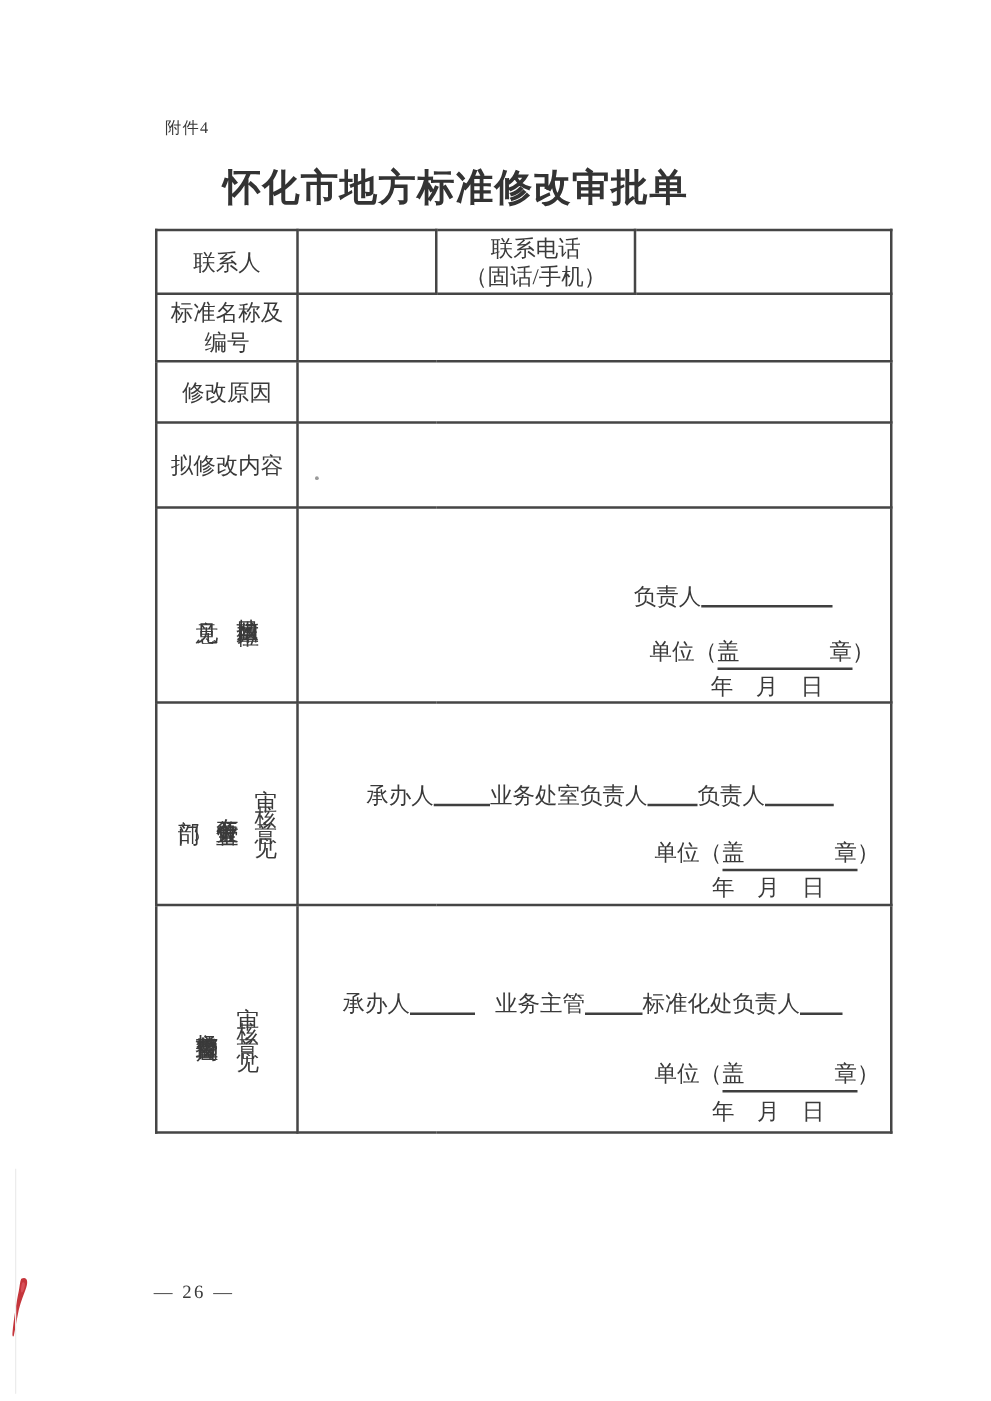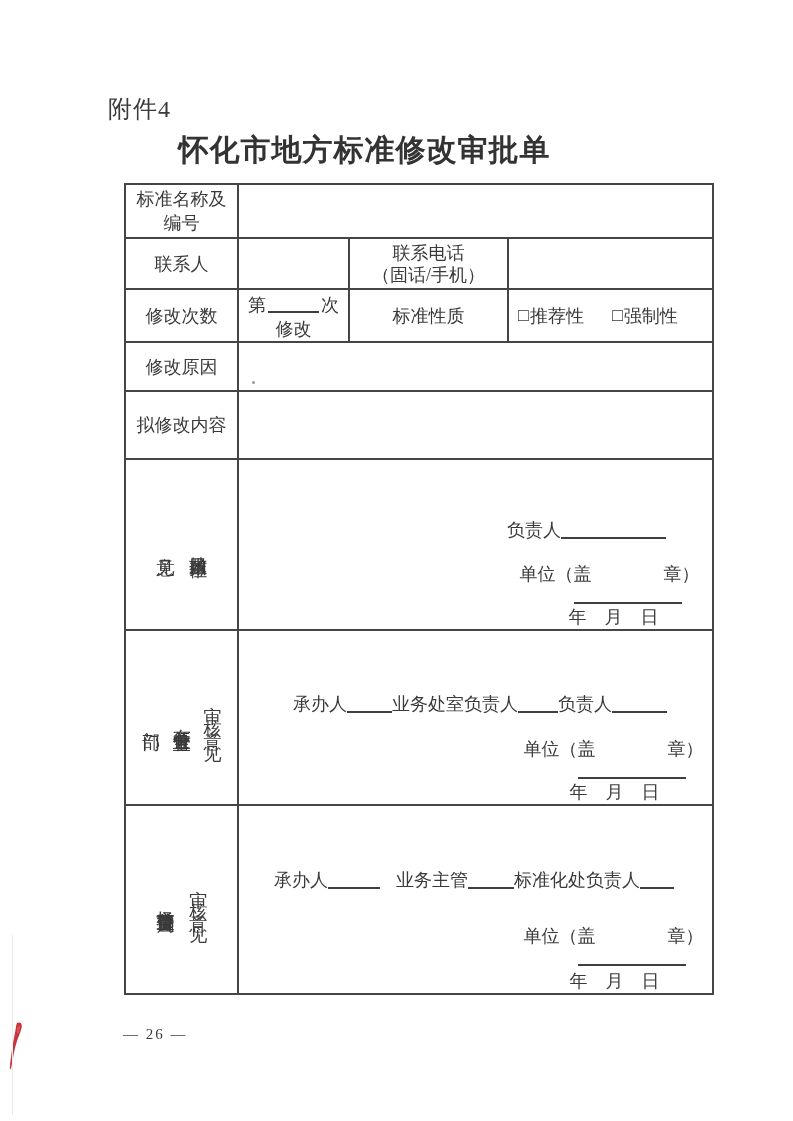--- a/index.html
+++ b/index.html
@@ -1,20 +1,20 @@
 <!DOCTYPE html>
 <html><head>
 <meta charset="utf-8">
 <style>
   html,body{margin:0;padding:0;background:#ffffff;}
   .page{
     position:relative;width:793px;height:1121px;background:#ffffff;
     font-family:"Liberation Serif","DejaVu Serif",serif;color:#3a3a3a;overflow:hidden;
   }
-  .attachment{position:absolute;left:108px;top:93px;font-size:24px;letter-spacing:1px;}
+  .attachment{position:absolute;left:132px;top:93px;font-size:13px;letter-spacing:1px;}
   .doc-title{
     position:absolute;left:0;top:130px;width:729px;text-align:center;
     font-family:"Liberation Sans","DejaVu Sans",sans-serif;
     font-weight:700;font-size:30px;letter-spacing:1px;color:#333333;
   }
   table.form{
     position:absolute;left:124px;top:183px;width:588px;
     border-collapse:collapse;table-layout:fixed;
   }
   table.form td{
@@ -37,21 +37,21 @@
   .vgroup{display:flex;justify-content:center;align-items:center;}
   .vtext{writing-mode:vertical-rl;text-orientation:upright;line-height:1.15;font-size:18px;letter-spacing:2px;}
   .vs4{letter-spacing:13px;}
   .vs4b{letter-spacing:12px;}
   .vtight{letter-spacing:1px;}
   .gap12{gap:12px;}
   .gap10{gap:10px;}
   
   .section-cell{vertical-align:top;text-align:center;}
   .sline{line-height:24px;white-space:nowrap;}
-  .seal-u{display:inline-block;border-bottom:2px solid #3f3f3f;padding-bottom:16px;}
+  .seal-u{display:inline-block;border-bottom:2px solid #3f3f3f;padding-bottom:1px;}
   .seal-gap{display:inline-block;width:72px;}
   .footer-page{position:absolute;left:123px;top:1026px;font-size:15px;letter-spacing:2px;color:#3a3a3a;}
   .ink{position:absolute;left:8px;top:1020px;}
   .dot{position:absolute;left:252px;top:381px;width:3px;height:3px;border-radius:50%;background:#9a9a9a;}
   .edge{position:absolute;left:12px;top:935px;width:1px;height:180px;background:#ececec;}
 </style>
 </head>
 <body>
 
 <div class="page">
@@ -62,62 +62,38 @@
 
   <table class="form">
     <colgroup>
       <col style="width:113px">
         <col style="width:111px">
         <col style="width:159px">
         <col style="width:205px">
     </colgroup>
 
     <tbody>
-        <tr style="height:54px">
-      <td class="lbl">
-        <div>标准名称及</div>
-        <div>编号</div>
-      </td>
-      <td colspan="3"></td>
-    </tr>
-
-    <tr style="height:51px">
+        <tr style="height:51px">
       <td class="lbl">联系人</td>
       <td></td>
       <td class="lbl small2">
         <div>联系电话</div>
         <div>（固话/手机）</div>
       </td>
       <td></td>
     </tr>
 
-    <tr style="height:53px">
-      <td class="lbl">修改次数</td>
-      <td>
-        <div class="count-line1">
-          <span>第</span>
-          <span class="count-blank"></span>
-          <span>次</span>
-        </div>
-        <div class="count-line2">修改</div>
+    <tr style="height:54px">
+      <td class="lbl">
+        <div>标准名称及</div>
+        <div>编号</div>
       </td>
-      <td class="lbl">标准性质</td>
-      <td>
-        <div class="cb-cell-inner">
-          <span class="cb">
-            <span class="cb-box">□</span>
-            <span>推荐性</span>
-          </span>
-          <span class="cb">
-            <span class="cb-box">□</span>
-            <span>强制性</span>
-          </span>
-        </div>
-      </td>
+      <td colspan="3"></td>
     </tr>
+
 
     <tr style="height:49px">
       <td class="lbl">修改原因</td>
       <td colspan="3"></td>
     </tr>
 
     <tr style="height:68px">
       <td class="lbl">拟修改内容</td>
       <td colspan="3"></td>
     </tr>

